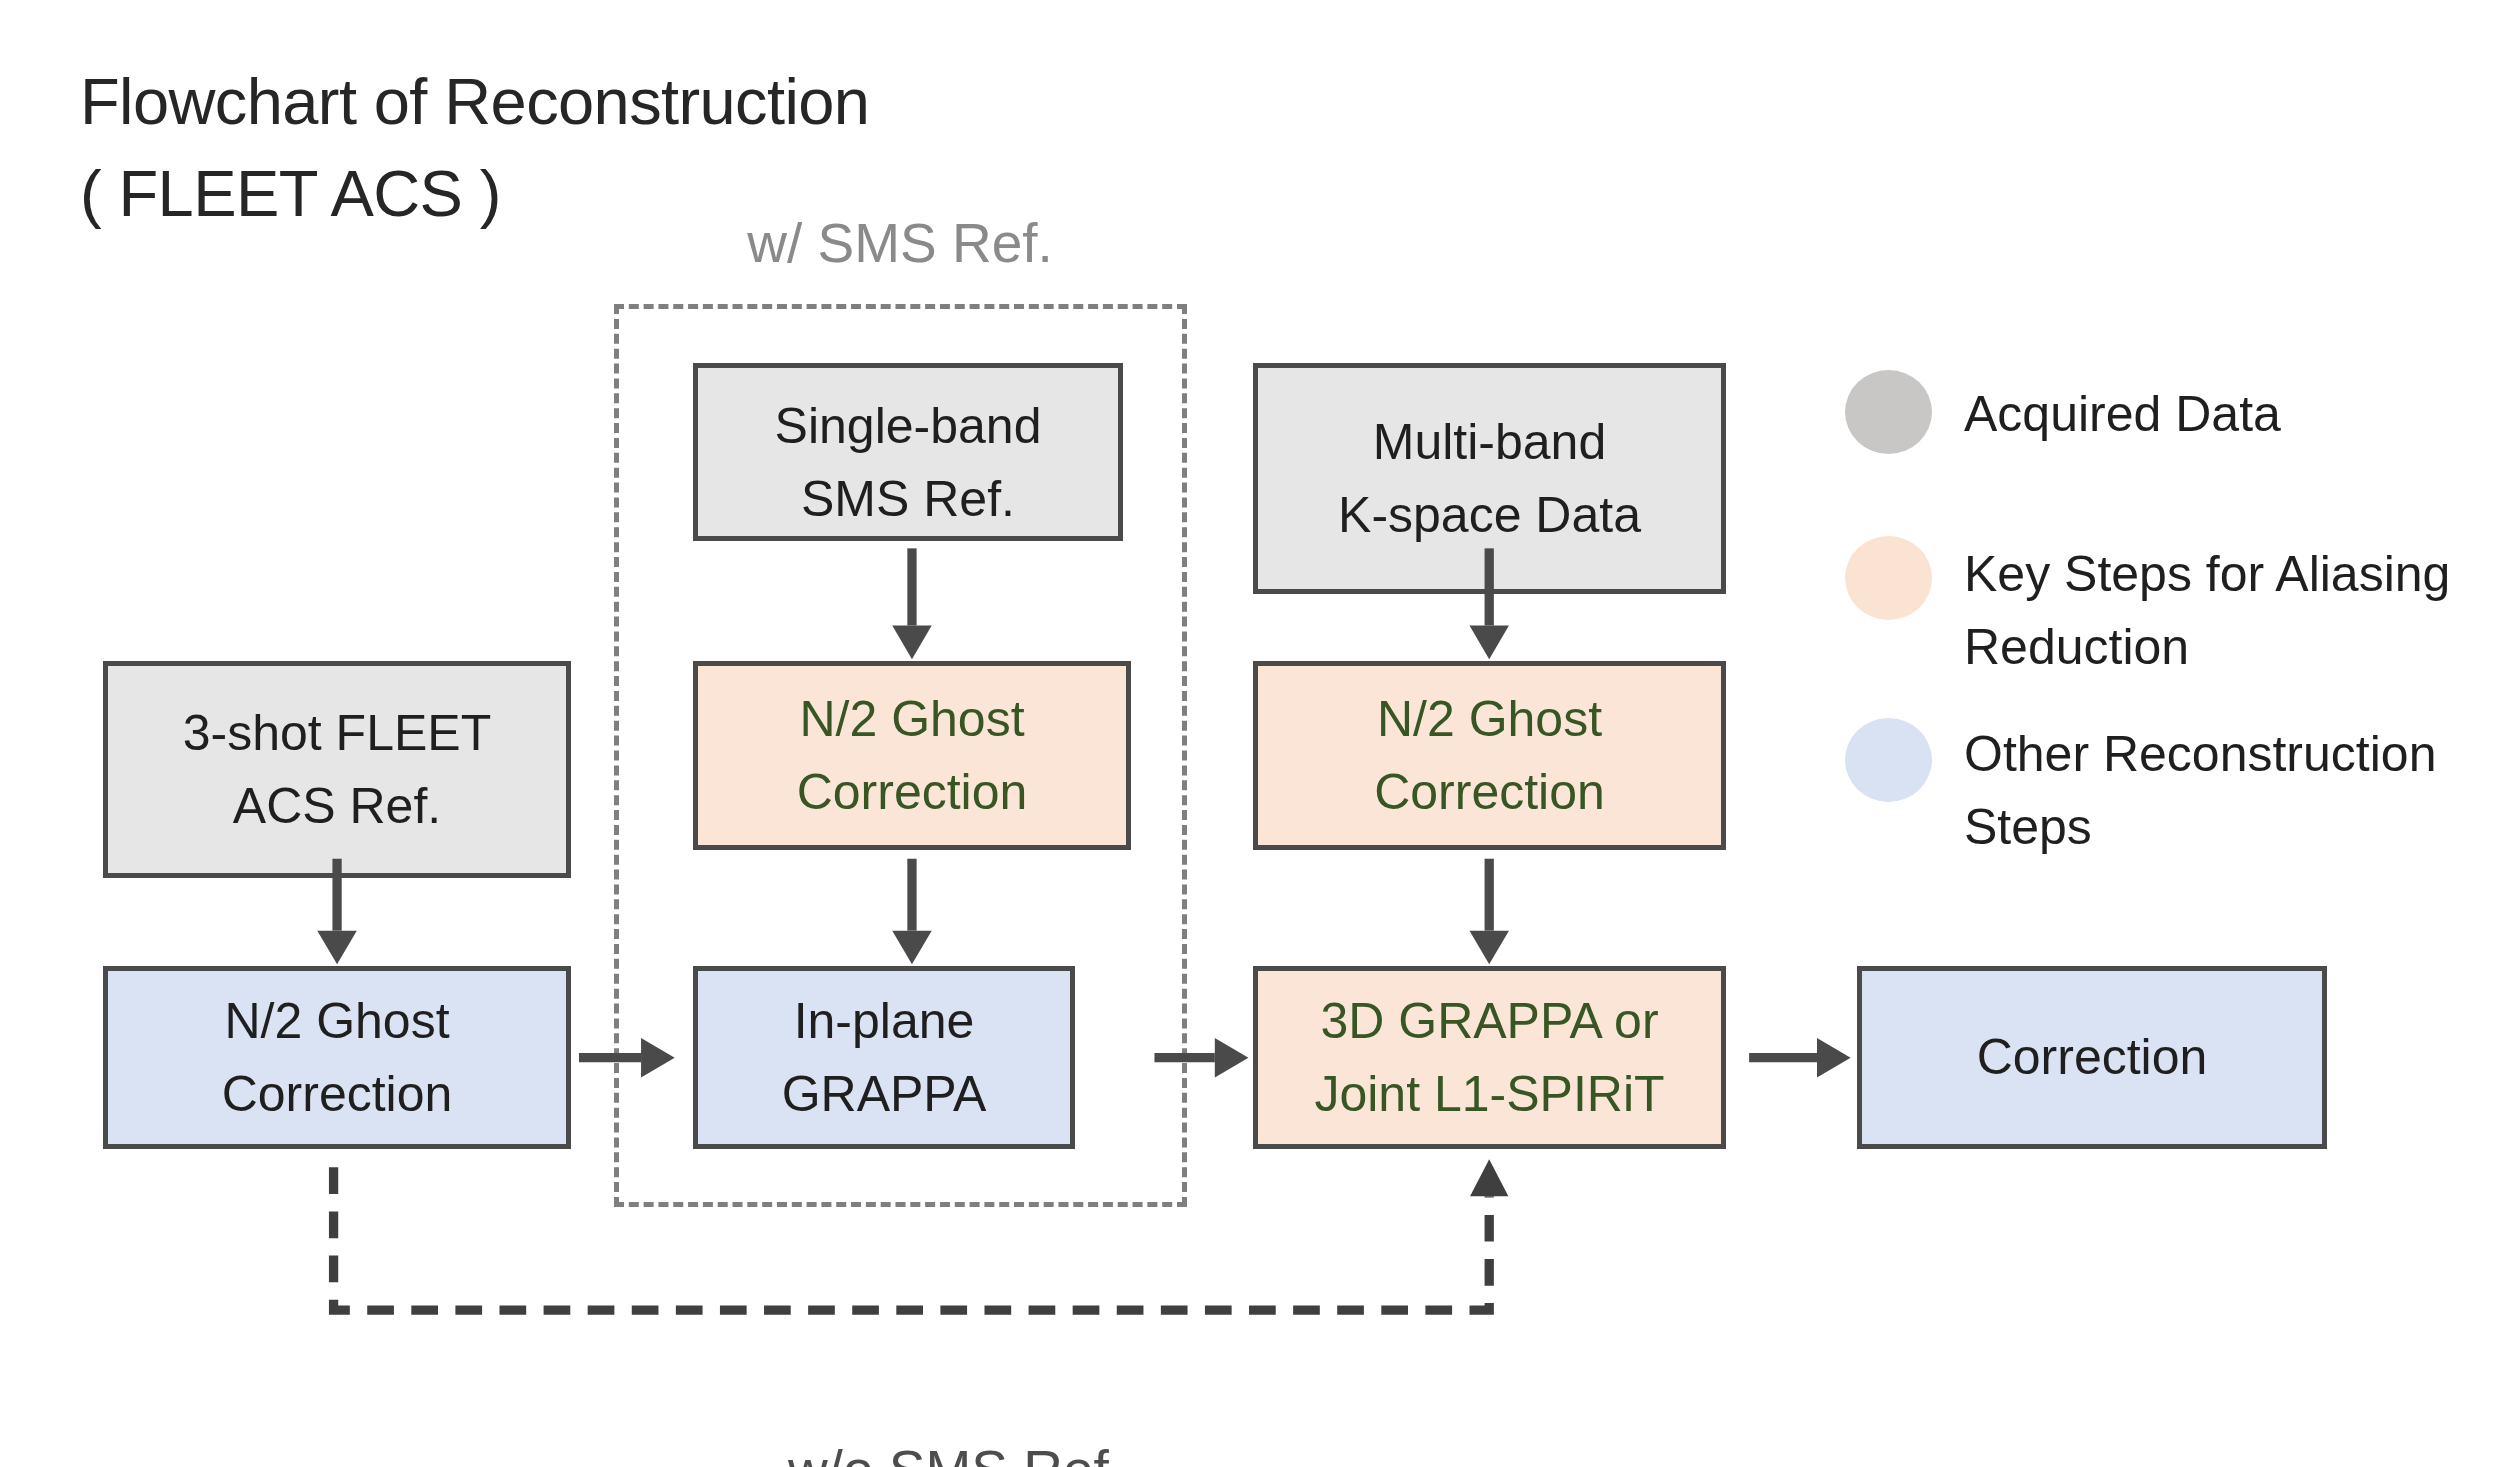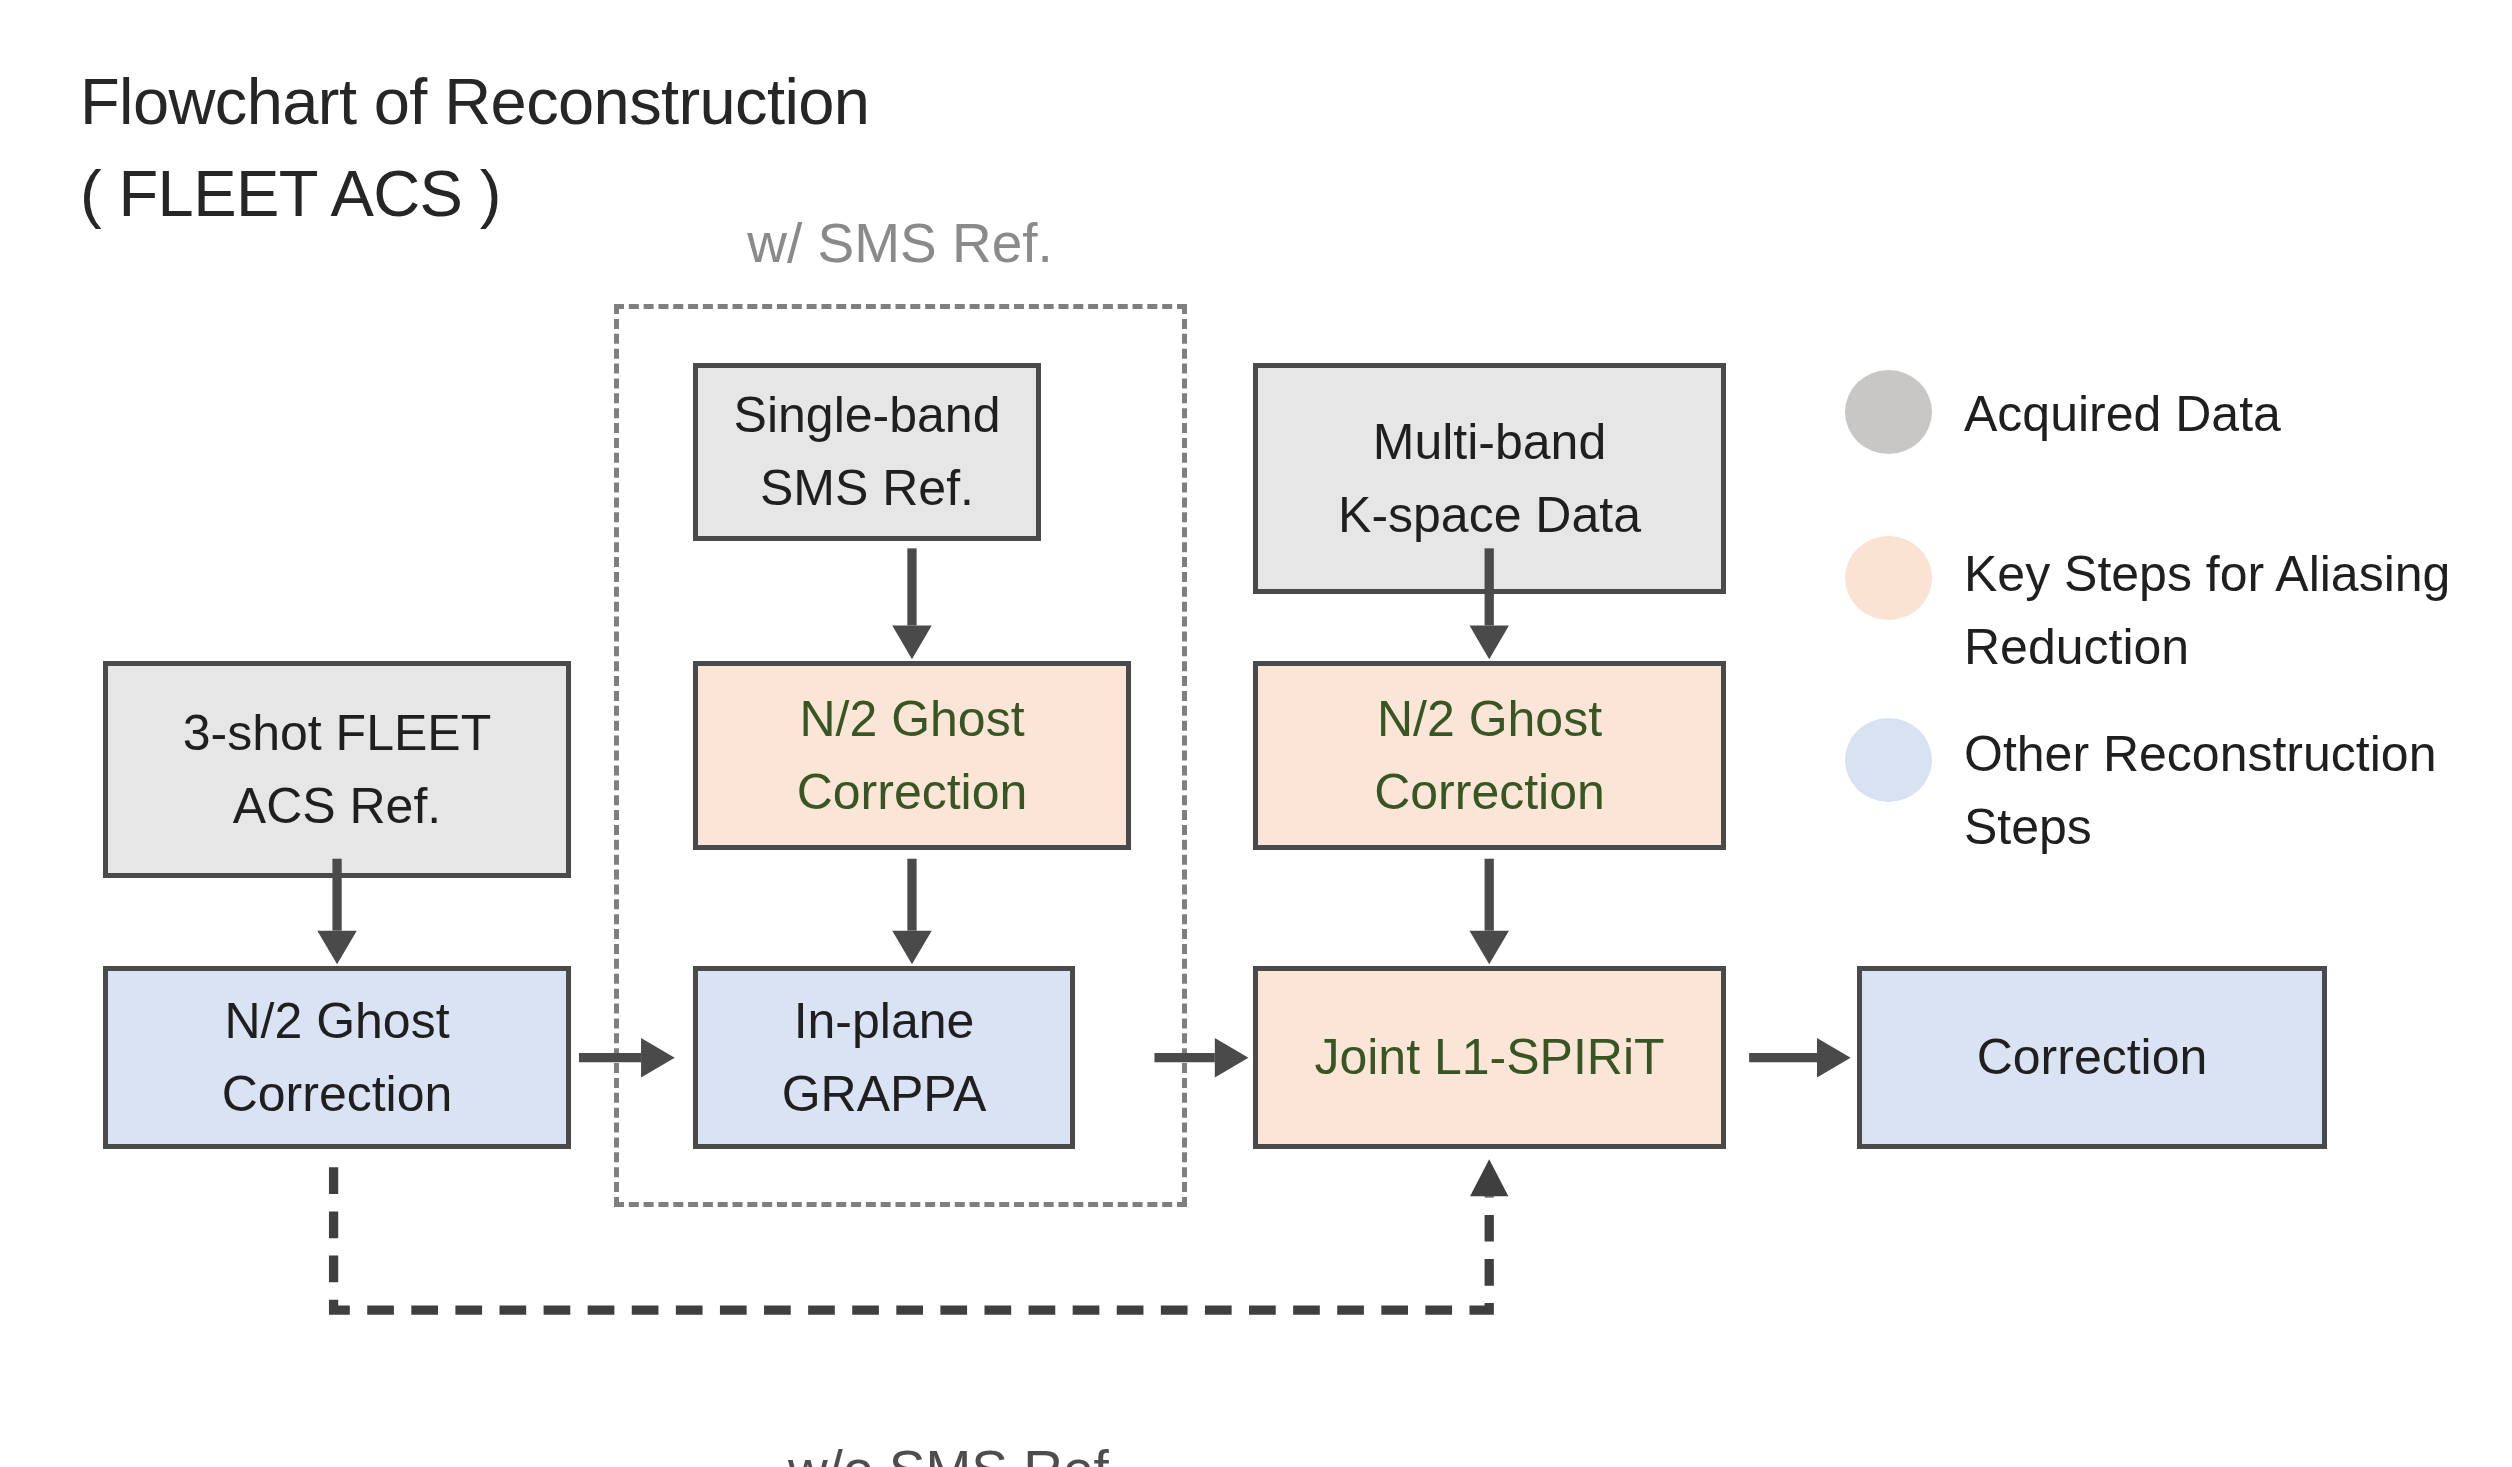--- a/index.html
+++ b/index.html
@@ -103,21 +103,21 @@
 <div id="canvas">
 
   <div class="title">
     <div>Flowchart of Reconstruction</div>
     <div>( FLEET ACS )</div>
   </div>
 
   <div class="sms-group"></div>
   <div class="conn-label with-sms">w/ SMS Ref.</div>
 
-  <div class="node acquired" style="left:693px; top:363px; width:348px; height:178px;">
+  <div class="node acquired" style="left:693px; top:363px; width:430px; height:178px;justify-content:flex-end;">
     <div>Single-band</div>
     <div>SMS Ref.</div>
   </div>
 
   <div class="node acquired" style="left:1253px; top:363px; width:473px; height:231px;">
     <div>Multi-band</div>
     <div>K-space Data</div>
   </div>
 
   <div class="node acquired" style="left:103px; top:661px; width:468px; height:217px;">
@@ -139,20 +139,21 @@
     <div>N/2 Ghost</div>
     <div>Correction</div>
   </div>
 
   <div class="node other" style="left:693px; top:966px; width:382px; height:183px;text-align:right;">
     <div>In-plane</div>
     <div>GRAPPA</div>
   </div>
 
   <div class="node key" style="left:1253px; top:966px; width:473px; height:183px;">
+    <div>3D GRAPPA or</div>
     <div>Joint L1-SPIRiT</div>
   </div>
 
   <div class="node other" style="left:1857px; top:966px; width:470px; height:183px;">
     <div>Correction</div>
   </div>
 
   <div class="conn-label without-sms">w/o SMS Ref.</div>
 
   <div class="legend-swatch acquired" style="left:1845px; top:370px;"></div>

